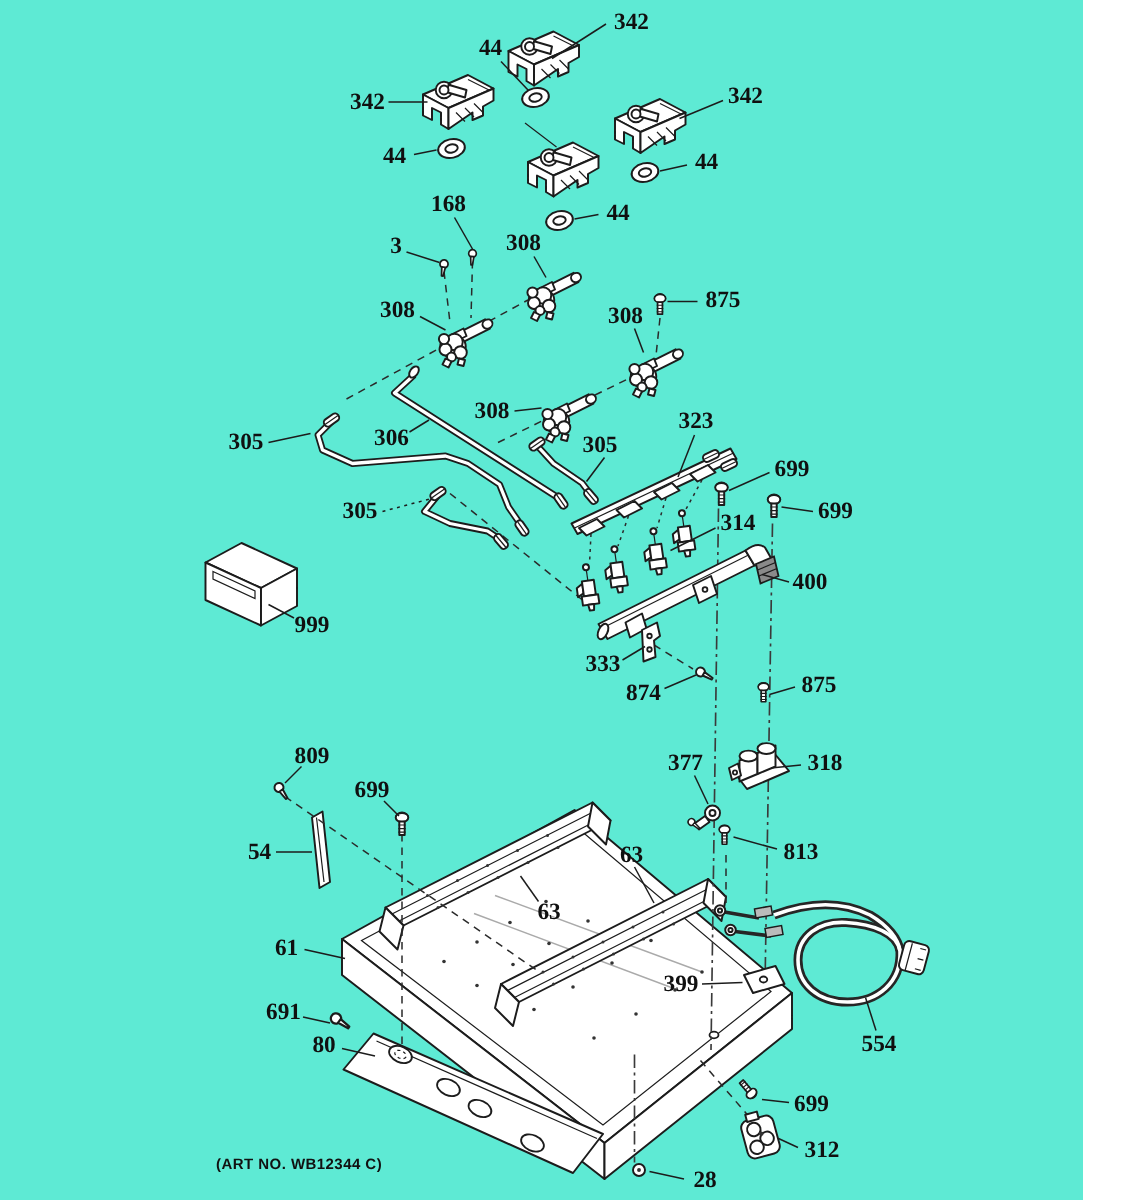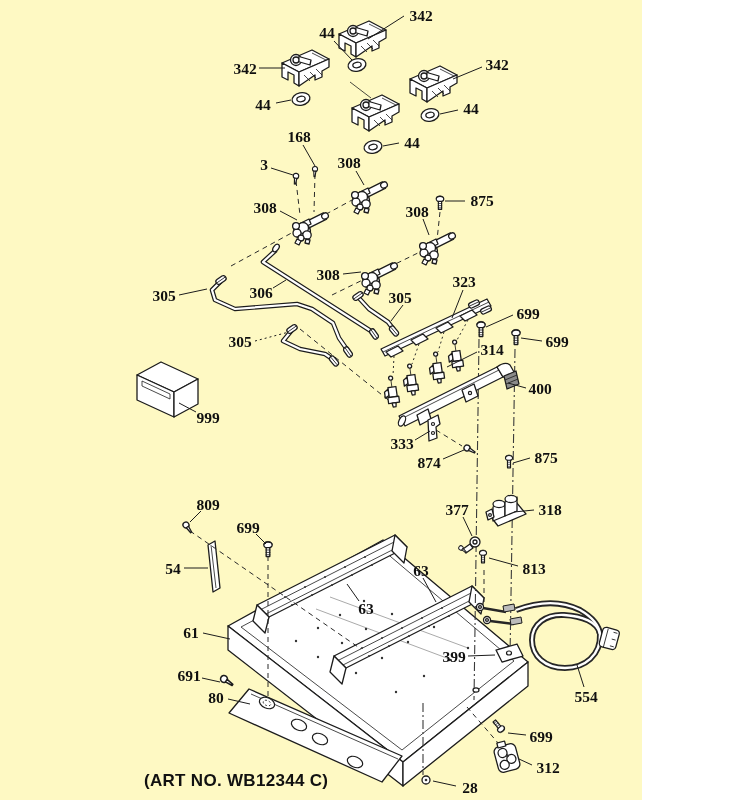--- a/index.html
+++ b/index.html
@@ -1,33 +1,33 @@
 <!DOCTYPE html>
 <html><head>
 <meta charset="utf-8">
 <style>
   html,body{margin:0;padding:0;background:#fff;}
-  .canvas{position:relative;width:642px;height:800px;background:#fef9c3;overflow:hidden;
+  .canvas{position:relative;width:722px;height:800px;background:#5eead4;overflow:hidden;
           font-family:"Liberation Serif",serif;}
   svg{position:absolute;left:0;top:0;}
   svg .part{fill:#fff;stroke:#1c1c1c;stroke-width:1.3;stroke-linejoin:round;}
   svg .thin{fill:none;stroke:#1c1c1c;stroke-width:0.8;}
   svg .tube{fill:none;stroke:#1c1c1c;stroke-width:4.6;stroke-linejoin:round;}
   svg .tubein{fill:none;stroke:#fff;stroke-width:2.2;stroke-linejoin:round;}
   svg .cable{fill:none;stroke:#262626;stroke-width:6;stroke-linejoin:round;}
   svg .cablein{fill:none;stroke:#fff;stroke-width:2.4;stroke-linejoin:round;}
   svg .dash{fill:none;stroke:#2a2a2a;stroke-width:1;stroke-dasharray:5 4;}
   svg .dashlong{fill:none;stroke:#3a3a3a;stroke-width:1.1;stroke-dasharray:9 3 2 3;}
   svg .dot{fill:none;stroke:#2a2a2a;stroke-width:1;stroke-dasharray:2 3;}
   svg .gray{fill:none;stroke:#aaa;stroke-width:1;}
   svg .hole{fill:#fff;stroke:#1c1c1c;stroke-width:1.2;}
   #callout-layer text{font-family:"Liberation Serif",serif;font-size:15.5px;font-weight:bold;fill:#101010;}
   #callout-layer polyline{fill:none;stroke:#1c1c1c;stroke-width:1;}
   .artno{position:absolute;left:144px;top:771px;font-family:"Liberation Sans",sans-serif;
-         font-size:17px;font-weight:bold;color:#111;letter-spacing:.3px;}
+         font-size:10px;font-weight:bold;color:#111;letter-spacing:.3px;}
 </style>
 </head>
 <body>
 
 <div class="canvas">
 <svg width="750" height="800" viewBox="0 0 750 800">
   <defs>
     <g id="clip342">
       <polygon class="part" points="0,13 30,0 47,9 17,22"></polygon>
       <path class="thin" d="M30,3 L44,10"></path>

